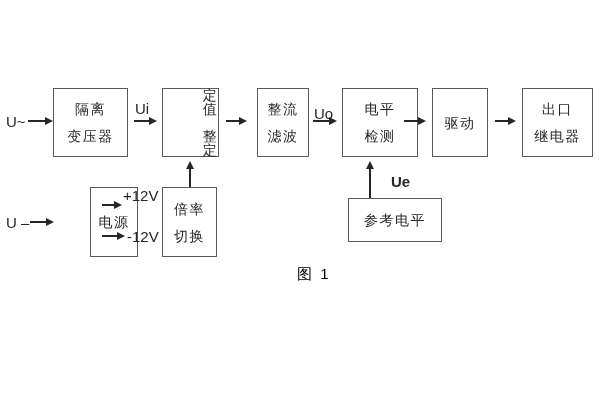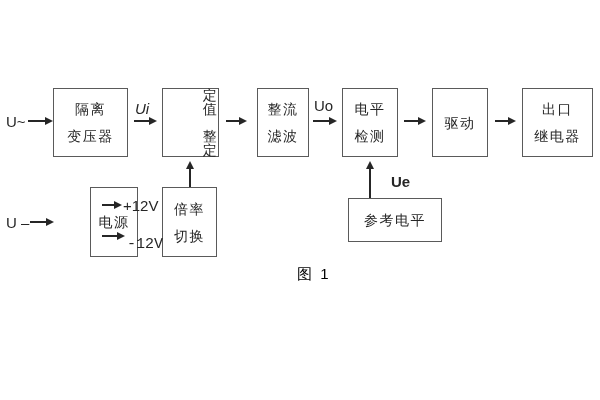--- a/index.html
+++ b/index.html
@@ -91,21 +91,21 @@
   <div class="box" style="left:162px; top:88px; width:57px; height:69px;padding-left:40px;">
     <span>定值</span>
     <span>整定</span>
   </div>
 
   <div class="box" style="left:257px; top:88px; width:52px; height:69px;">
     <span>整流</span>
     <span>滤波</span>
   </div>
 
-  <div class="box" style="left:342px; top:88px; width:56px; height:69px;">
+  <div class="box" style="left:342px; top:88px; width:76px; height:69px;">
     <span>电平</span>
     <span>检测</span>
   </div>
 
   <div class="box" style="left:432px; top:88px; width:56px; height:69px;">
     <span>驱动</span>
   </div>
 
   <div class="box" style="left:522px; top:88px; width:71px; height:69px;">
     <span>出口</span>
@@ -119,26 +119,26 @@
   <div class="box" style="left:162px; top:187px; width:55px; height:70px;">
     <span>倍率</span>
     <span>切换</span>
   </div>
 
   <div class="box" style="left:328px; top:198px; width:94px; height:44px;margin-left:20px;">
     <span>参考电平</span>
   </div>
 
   <span class="lbl" style="left:6px; top:114px;">U~</span>
-  <span class="lbl" style="left:135px; top:101px;font-style:italic;">Ui</span>
-  <span class="lbl" style="left:314px; top:98px;text-align:right;">Uo</span>
+  <span class="lbl" style="left:135px; top:101px;">Ui</span>
+  <span class="lbl" style="left:314px; top:106px;text-align:right;">Uo</span>
   <span class="lbl" style="left:391px; top:174px;font-weight:bold;">Ue</span>
   <span class="lbl" style="left:6px; top:215px;">U –</span>
-  <span class="lbl" style="left:123px; top:198px;">+12V</span>
-  <span class="lbl" style="left:127px; top:237px;font-family:Liberation Mono, monospace;">-12V</span>
+  <span class="lbl" style="left:123px; top:188px;">+12V</span>
+  <span class="lbl" style="left:127px; top:229px;">-12V</span>
 
   <div class="arr" style="left:28px; top:120px; width:18px;"></div>
   <div class="arr" style="left:134px; top:120px; width:16px;"></div>
   <div class="arr" style="left:226px; top:120px; width:14px;"></div>
   <div class="arr" style="left:313px; top:120px; width:17px;"></div>
   <div class="arr" style="left:404px; top:120px; width:15px;"></div>
   <div class="arr" style="left:495px; top:120px; width:14px;"></div>
 
   <div class="arr" style="left:30px; top:221px; width:17px;"></div>
   <div class="arr" style="left:102px; top:204px; width:13px;"></div>

